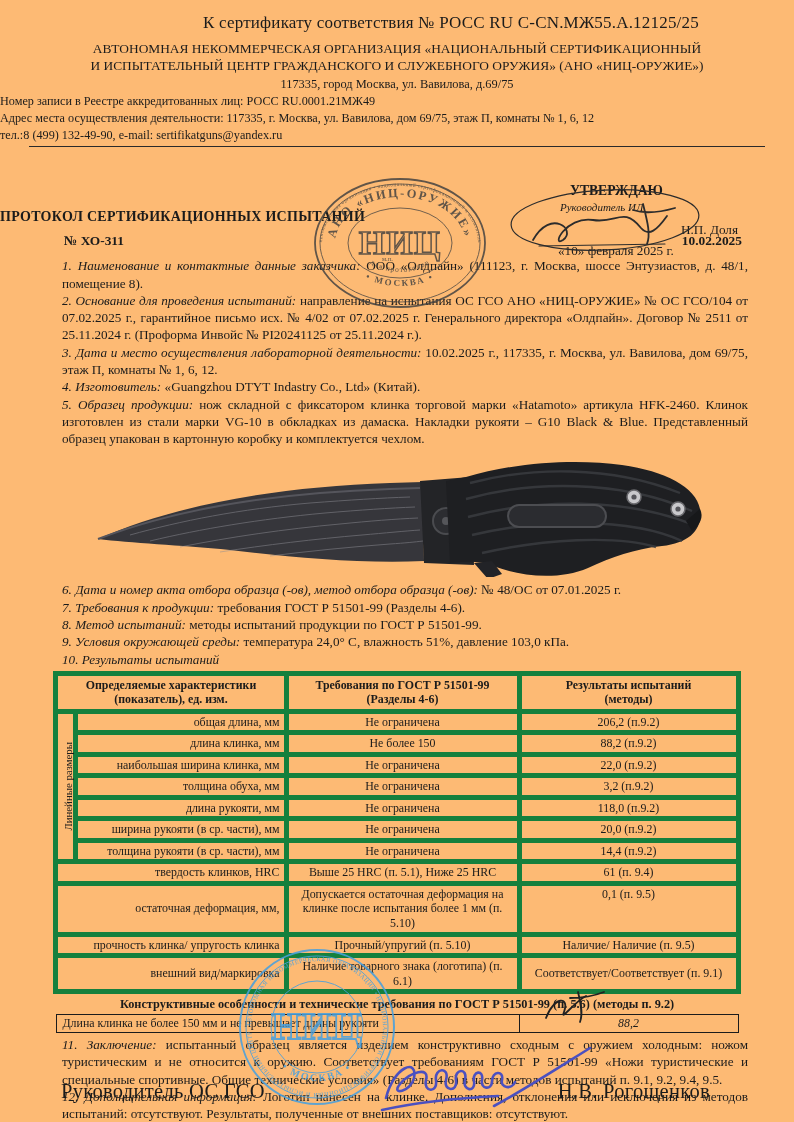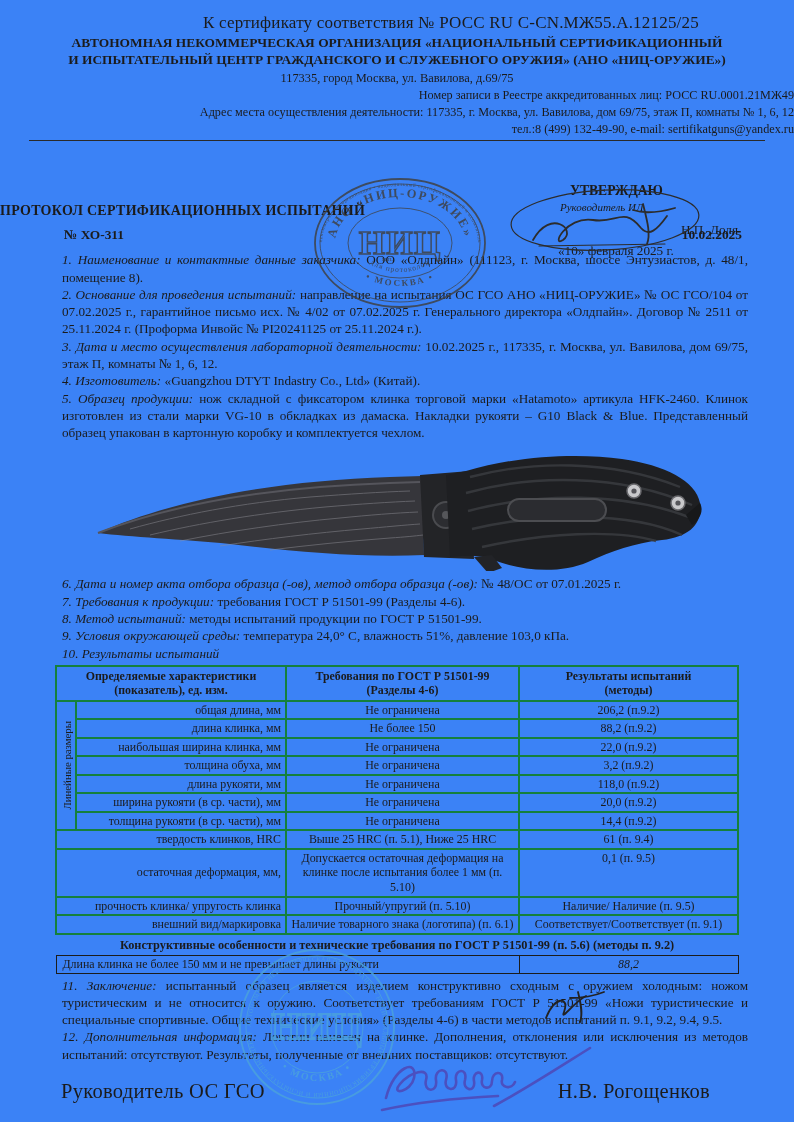--- a/index.html
+++ b/index.html
@@ -1,25 +1,25 @@
 <!DOCTYPE html>
 <html lang="ru"><head>
 <meta charset="utf-8">
 <style>
   html,body{margin:0;padding:0;background:#e8e8e8;}
   .page{
-    position:relative;width:794px;height:1122px;margin:0 auto;background:#3b82f6;
+    position:relative;width:794px;height:1122px;margin:0 auto;background:#fdba74;
     font-family:"Liberation Serif","DejaVu Serif",serif;color:#1b1b1b;overflow:hidden;
   }
   
   .hdr-cert{padding:13px 10px 0 118px;text-align:center;font-size:17px;letter-spacing:.2px;}
-  .hdr-org{margin-top:1px;text-align:center;font-weight:bold;font-size:13.4px;line-height:1.28;}
+  .hdr-org{margin-top:7px;text-align:center;font-weight:normal;font-size:13.4px;line-height:1.28;}
   .hdr-addr{margin-top:3px;text-align:center;font-size:12.4px;}
   .hdr-lab{margin:9px auto 0;width:676px;text-align:center;font-weight:bold;font-size:12.9px;line-height:1.3;}
-  .hdr-line{margin-top:2px;text-align:right;font-size:12.2px;padding-left:44px;}
+  .hdr-line{margin-top:2px;text-align:left;font-size:12.2px;}
   .rule{width:736px;margin:3px auto 0;border:0;border-top:1.6px solid #2a2a2a;}
   
   .approve-label{position:absolute;left:570px;top:183px;font-weight:bold;font-size:13.6px;}
   .approve-role{position:absolute;left:560px;top:201px;font-size:11px;font-style:italic;}
   .approve-name{position:absolute;left:681px;top:222px;font-size:13.2px;}
   .approve-date{position:absolute;left:558px;top:243px;font-size:13.2px;}
   .sig-approver{position:absolute;left:505px;top:186px;pointer-events:none;}
   
   .stamp{position:absolute;pointer-events:none;}
   .stamp-black{left:312px;top:176px;opacity:.82;}
@@ -31,21 +31,21 @@
   .proto-title{font-weight:bold;font-size:14px;letter-spacing:.3px;}
   .proto-row{display:flex;justify-content:space-between;padding:8px 52px 0 64px;font-weight:bold;font-size:13.4px;}
   
   .paras{padding:8px 46px 0 62px;}
   .para{font-size:13.2px;line-height:1.31;text-align:justify;margin:0;}
   .para .lbl{font-weight:normal;font-style:italic;}
   
   .knife-wrap{margin:4px 0 2px 90px;width:615px;height:126px;}
   
   table.results{border-collapse:collapse;margin:3px auto 0;width:682px;table-layout:fixed;}
-  table.results th,table.results td{border:2px solid #15803d;font-size:11.9px;line-height:1.22;padding:1px 4px;}
+  table.results th,table.results td{border:5px solid #15803d;font-size:11.9px;line-height:1.22;padding:1px 4px;}
   table.results th{font-weight:bold;text-align:center;padding:2px 4px;}
   td.cname{text-align:right;padding-left:7px;}
   td.creq,td.cres{text-align:center;}
   td.rot{width:20px;padding:0;}
   td.rot div{writing-mode:vertical-rl;transform:rotate(180deg);font-size:10.8px;text-align:center;margin:0 auto;white-space:nowrap;}
   .tech-head{margin:3px auto 0;width:682px;text-align:center;font-weight:bold;font-size:12.3px;}
   table.tech{border-collapse:collapse;margin:2px auto 0;width:682px;table-layout:fixed;}
   table.tech td{border:1px solid #1c1c1c;font-size:11.9px;padding:1px 6px;}
   table.tech td.val{text-align:center;font-style:italic;}
   .bottom-row{position:absolute;left:0;top:1080px;width:794px;display:flex;

